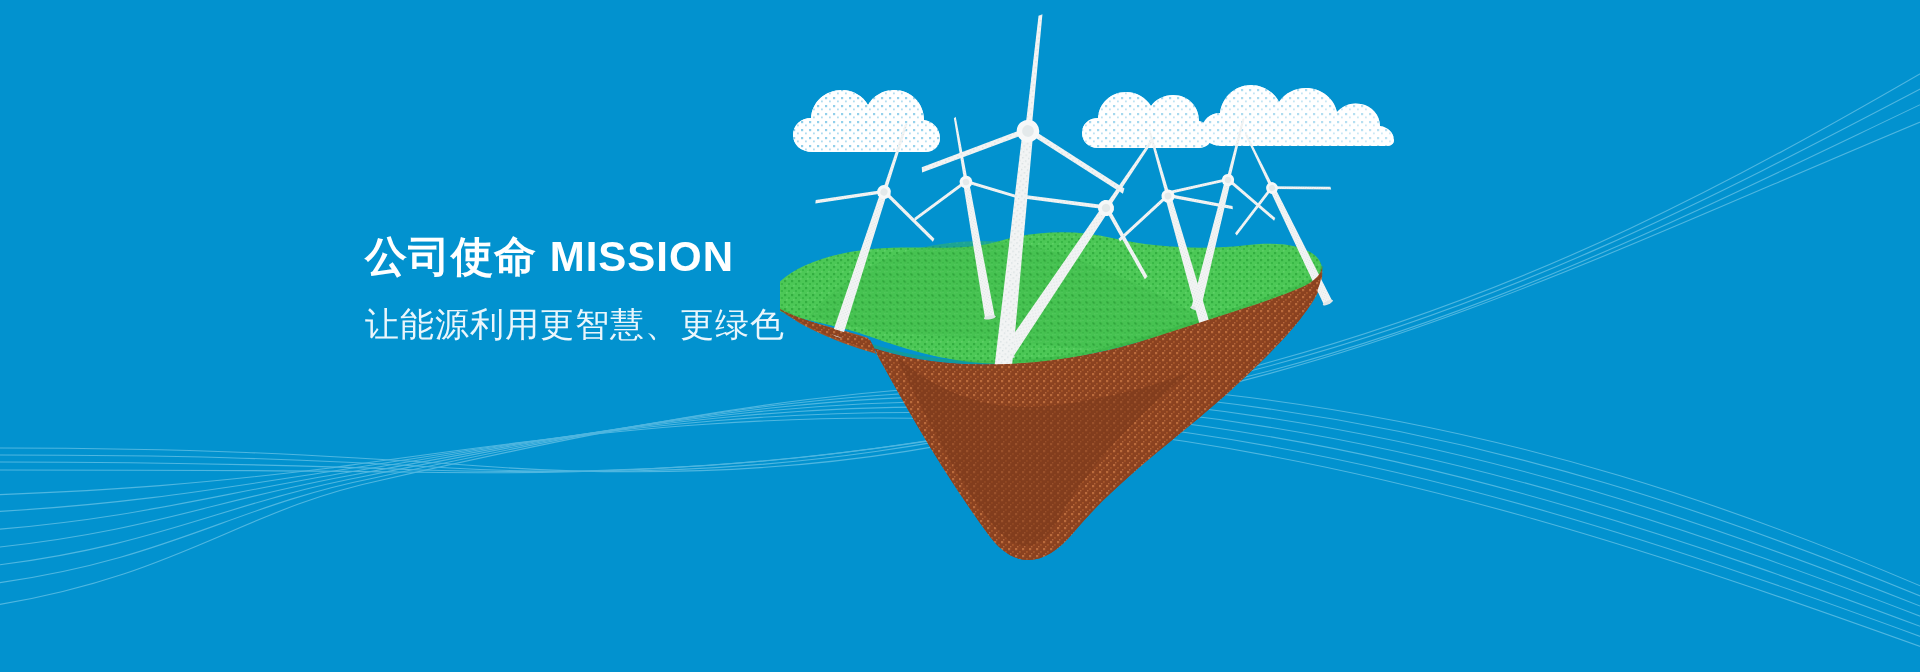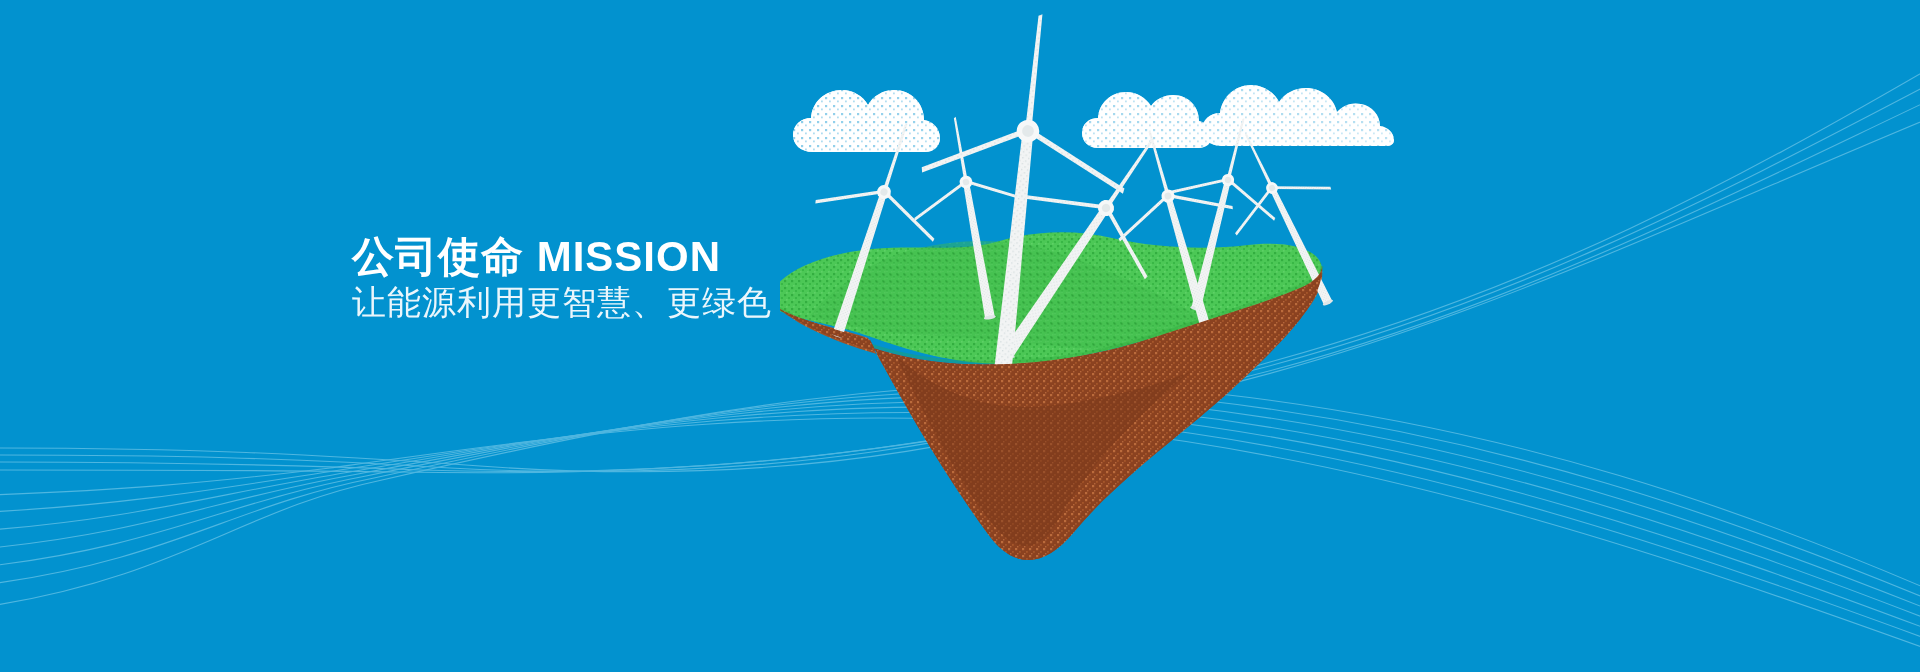--- a/index.html
+++ b/index.html
@@ -17,32 +17,33 @@
   }
   
   .waves {
     position:absolute; left:0; top:0;
     width:1920px; height:672px;
     pointer-events:none;
   }
   
   .text-block {
     position:absolute;
-    left:352px; top:232px;
+    left:365px; top:232px;
     z-index:6;
   }
   .mission-title {
     font-size:42px;
     font-weight:bold;
     color:#ffffff;
     letter-spacing:1px;
     line-height:1.18;
     white-space:nowrap;
   }
   .mission-subtitle {
+    margin-top:22px;
     font-size:34px;
     font-weight:400;
     color:#eaf6fc;
     letter-spacing:1px;
     line-height:1.2;
     white-space:nowrap;
   }
   
   .illustration {
     position:absolute;

